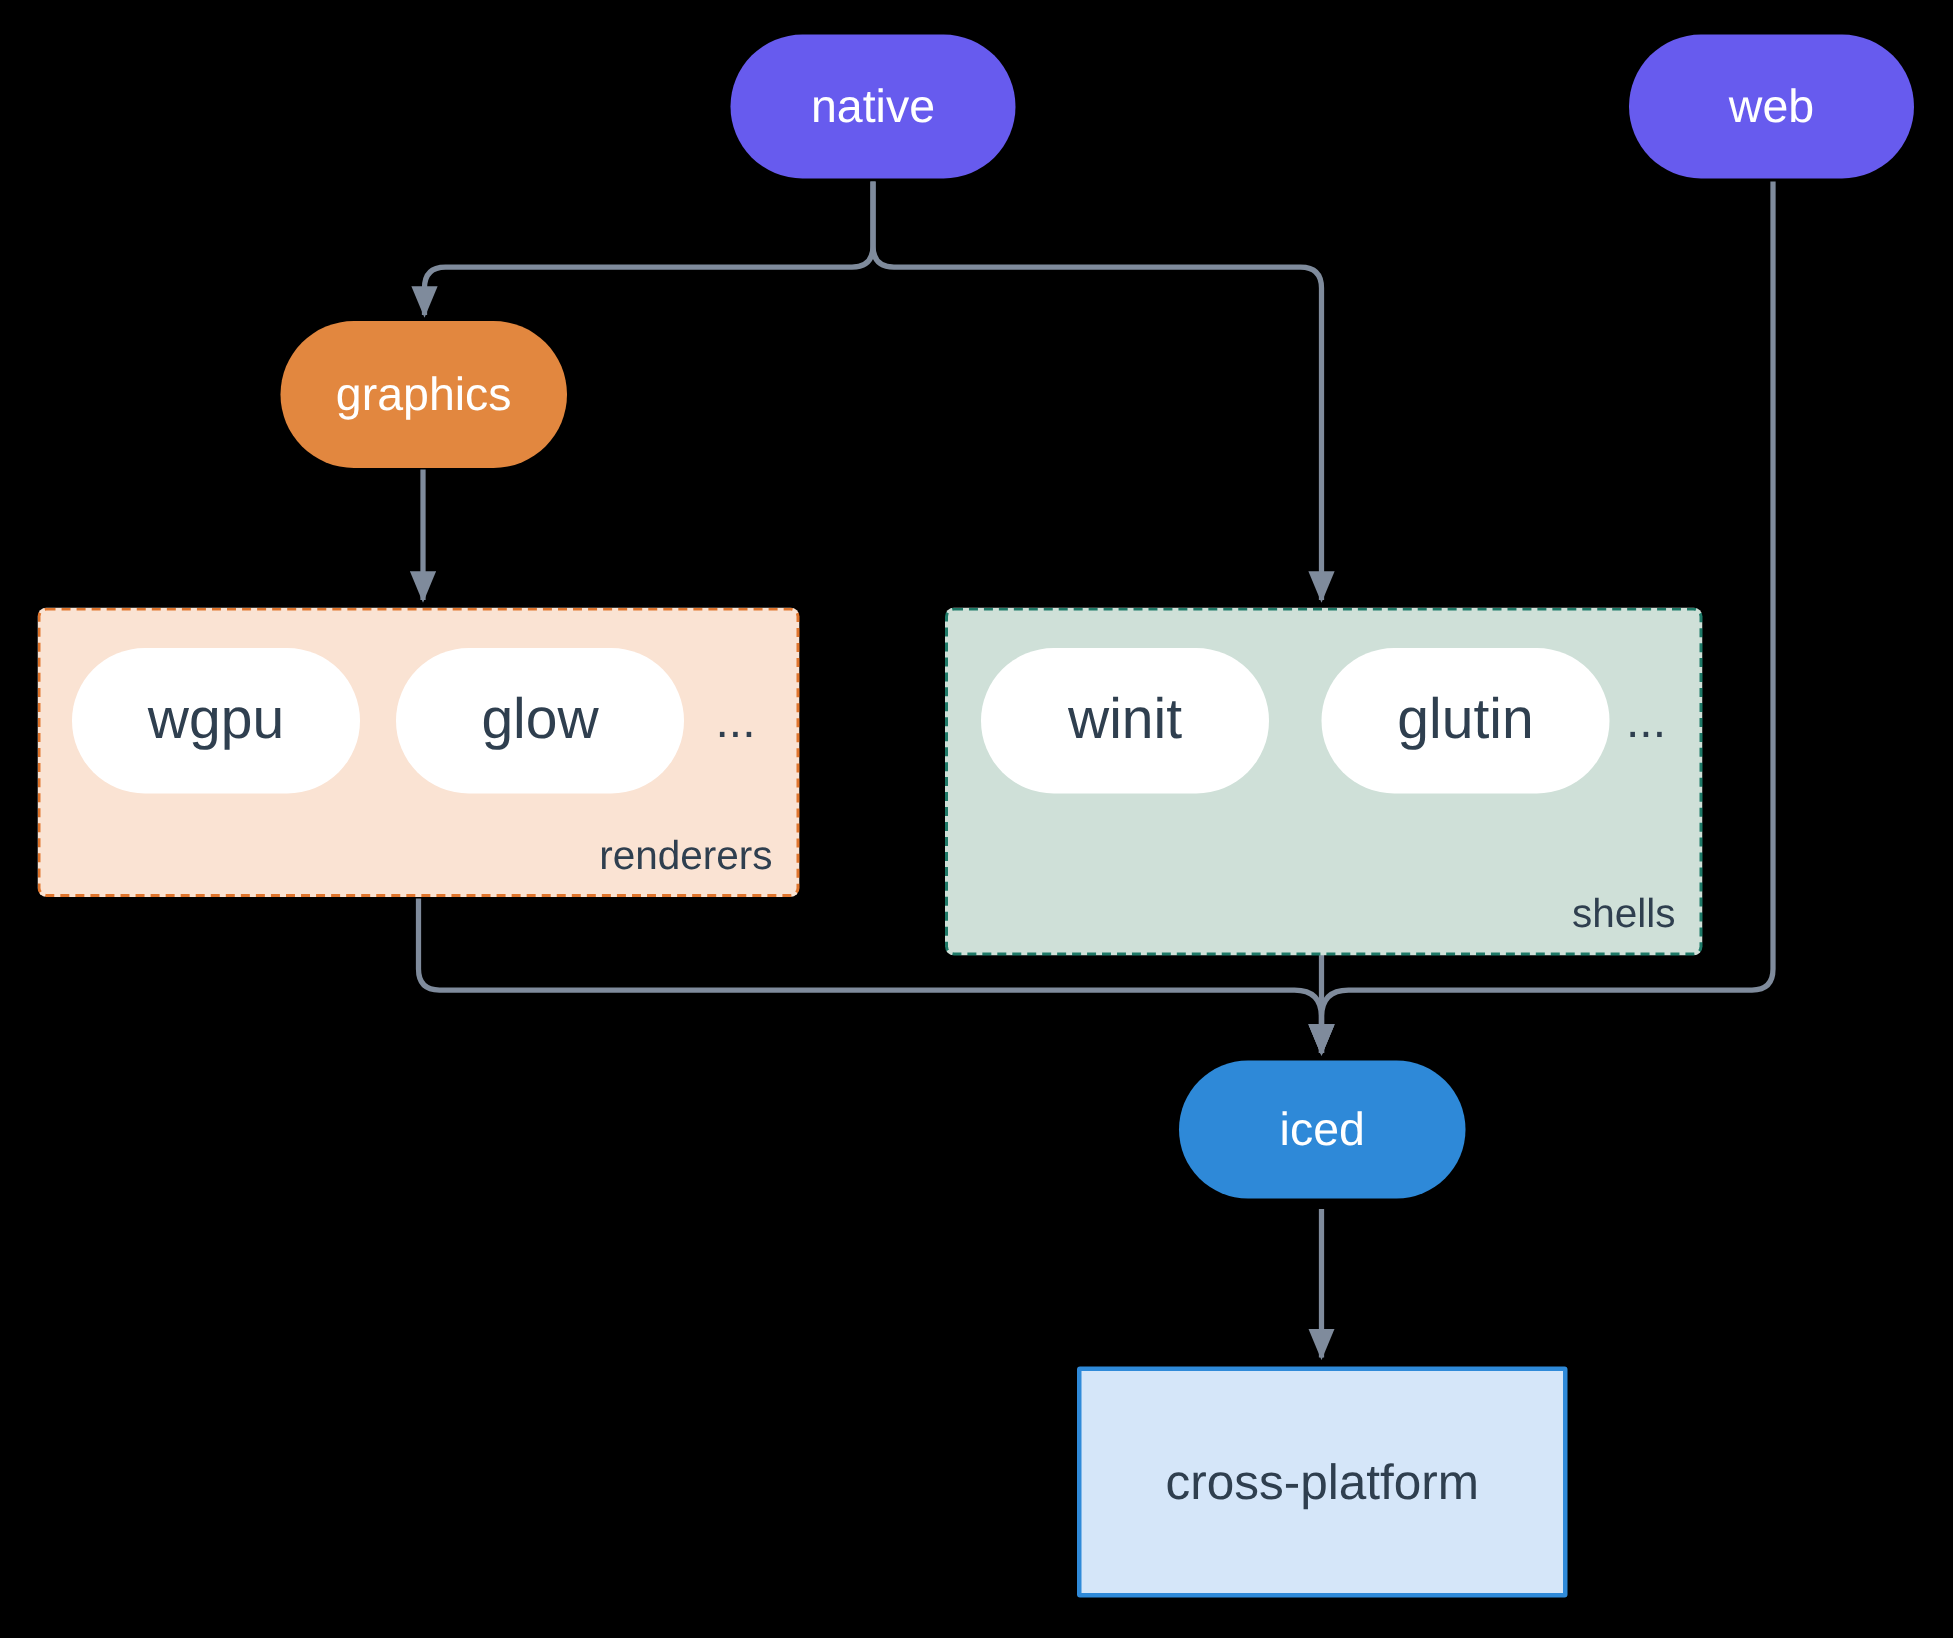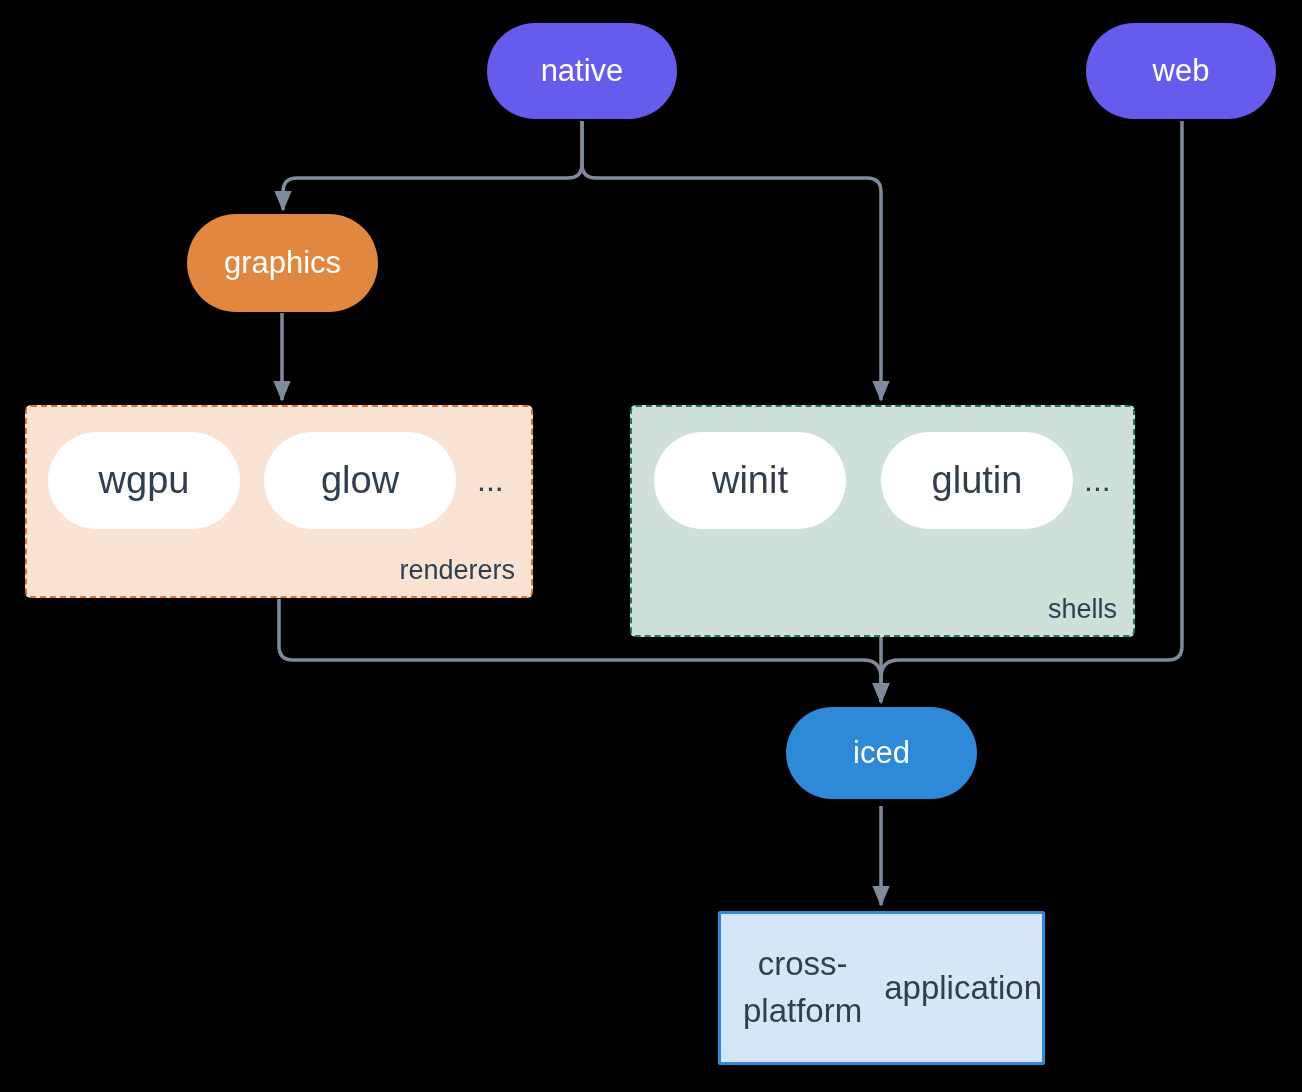--- a/index.html
+++ b/index.html
@@ -145,16 +145,15 @@
     <div class="more" id="more-shells">...</div>
     <div class="group-label">shells</div>
   </div>
 
   <div class="node pill" id="node-iced">
     <span>iced</span>
   </div>
 
   <div class="node" id="node-app">
     <span>cross-platform</span>
-    <span>application</span>
   </div>
 
 </div>
 
 </body></html>

